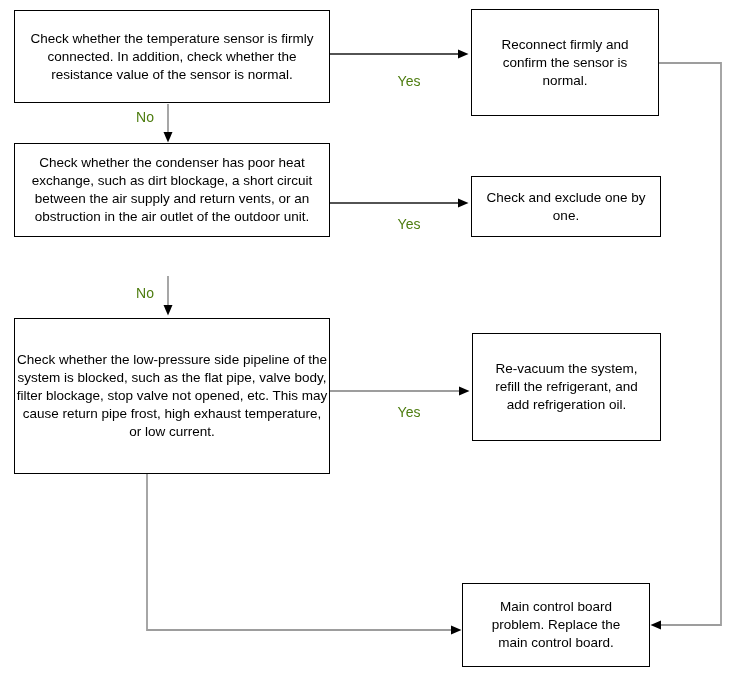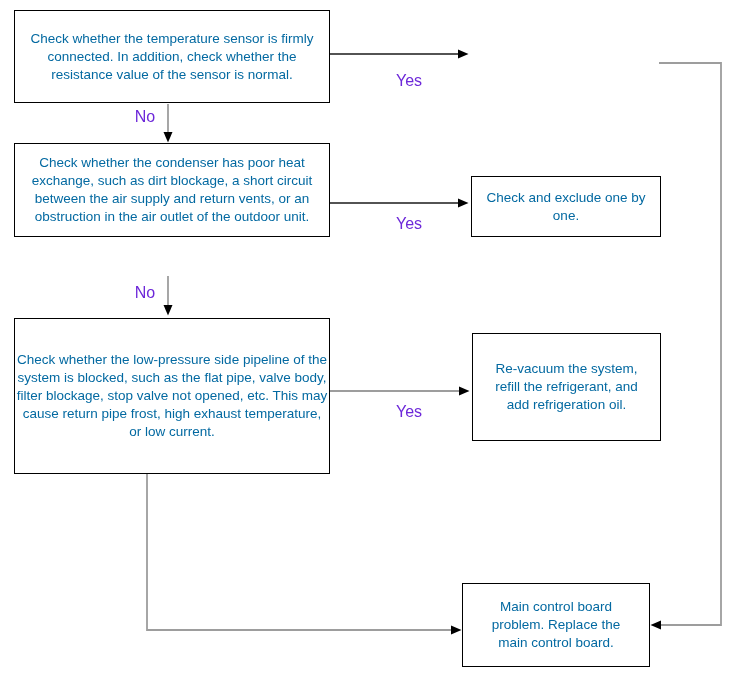--- a/index.html
+++ b/index.html
@@ -41,27 +41,27 @@
     position: absolute;
     box-sizing: border-box;
     border: 1.6px solid #000000;
     background: #ffffff;
     display: flex;
     align-items: center;
     justify-content: center;
     text-align: center;
     font-size: 13.5px;
     line-height: 18px;
-    color: #0369a1;
+    color: #000000;
   }
   .edge-label {
     position: absolute;
     transform: translate(-50%, -50%);
-    font-size: 16px;
-    color: #6d28d9;
+    font-size: 14px;
+    color: #4d7c0f;
     background: #ffffff;
     padding: 0 2px;
     white-space: nowrap;
   }
   
   .n-check-sensor    { left: 14px;  top: 10px;  width: 316px; height: 93px;  padding: 4px 12px; }
   .n-reconnect       { left: 471px; top: 9px;   width: 188px; height: 107px; padding: 4px 13px; }
   .n-check-condenser { left: 14px;  top: 143px; width: 316px; height: 94px; padding: 4px 12px; }
   .n-check-exclude   { left: 471px; top: 176px; width: 190px; height: 61px;  padding: 4px 10px; }
   .n-check-pipeline  { left: 14px;  top: 318px; width: 316px; height: 156px; padding: 4px 0; }
@@ -99,20 +99,23 @@
     <polygon class="arrowhead" points="451,625.5 451,634.5 461.5,630"></polygon>
 
     <path class="edge-gray" d="M659,63 L721,63 L721,625 L661,625"></path>
     <polygon class="arrowhead" points="661,620.5 661,629.5 650.5,625"></polygon>
   </svg>
 
   <div class="node n-check-sensor">
     <span>Check whether the temperature sensor is firmly connected. In addition, check whether the resistance value of the sensor is normal.</span>
   </div>
 
+  <div class="node n-reconnect">
+    <span>Reconnect firmly and confirm the sensor is normal.</span>
+  </div>
 
   <div class="node n-check-condenser">
     <span>Check whether the condenser has poor heat exchange, such as dirt blockage, a short circuit between the air supply and return vents, or an obstruction in the air outlet of the outdoor unit.</span>
   </div>
 
   <div class="node n-check-exclude">
     <span>Check and exclude one by one.</span>
   </div>
 
   <div class="node n-check-pipeline">

